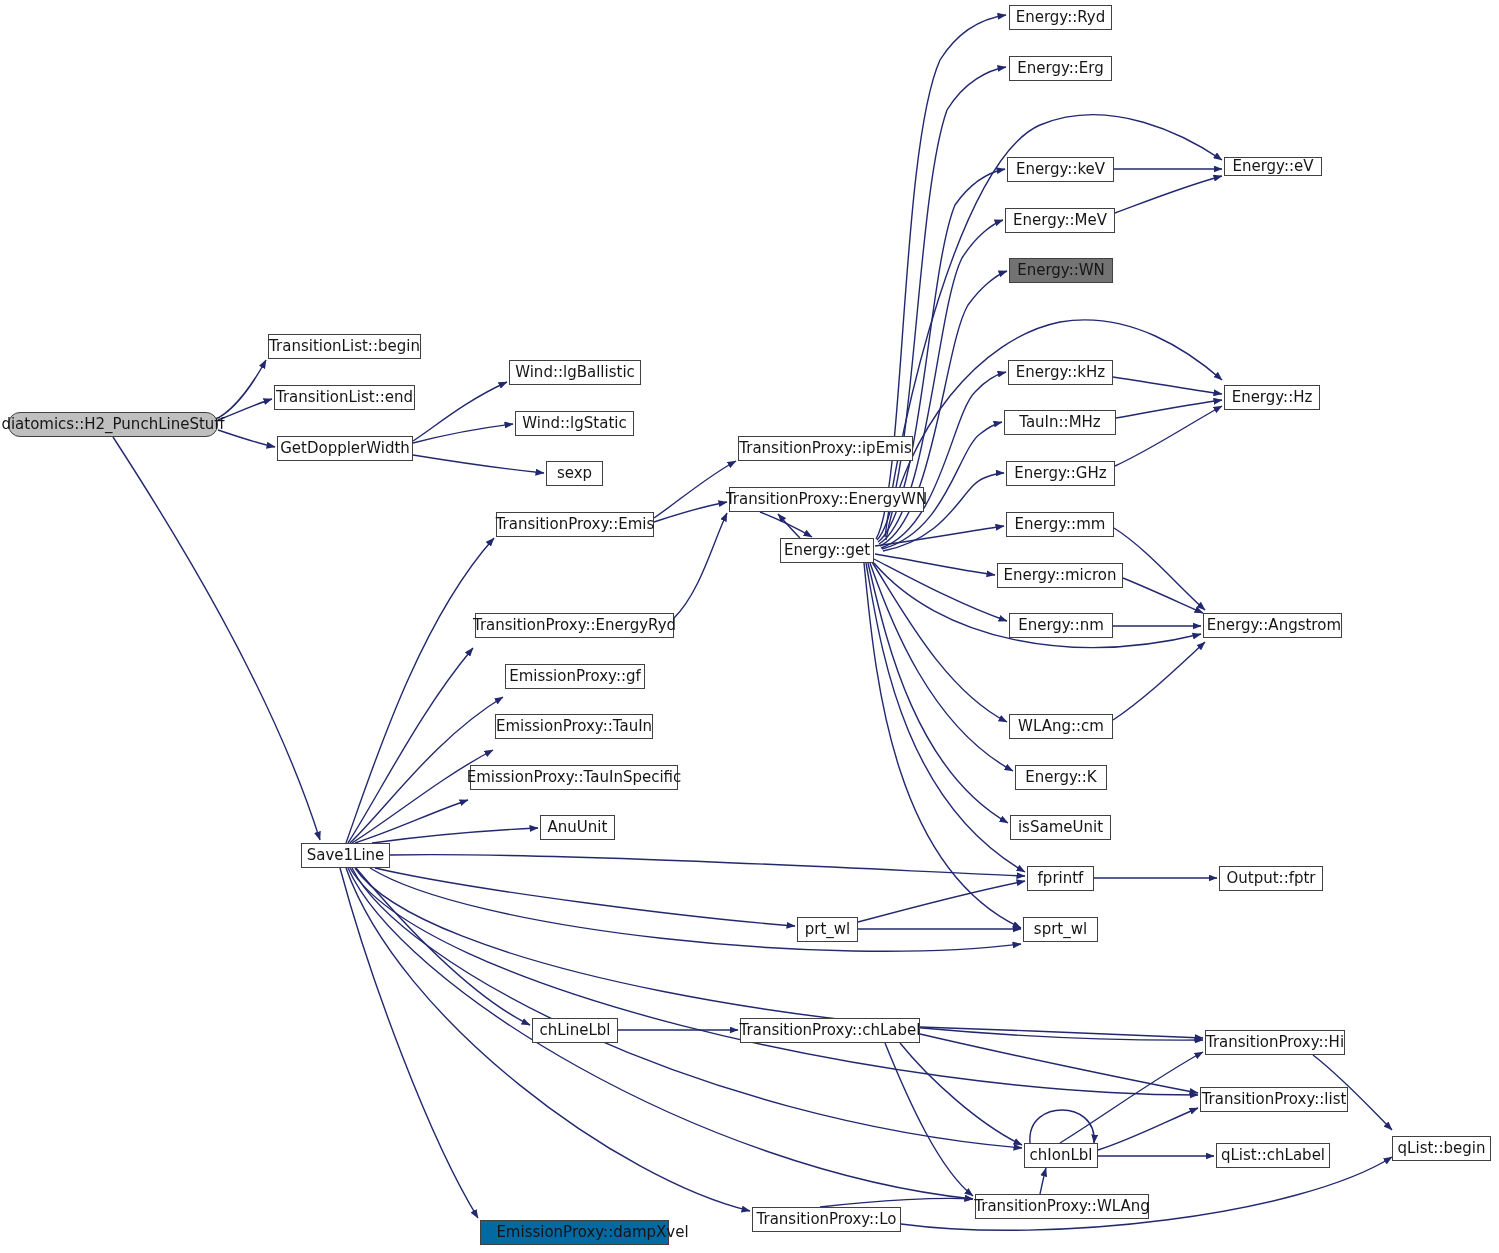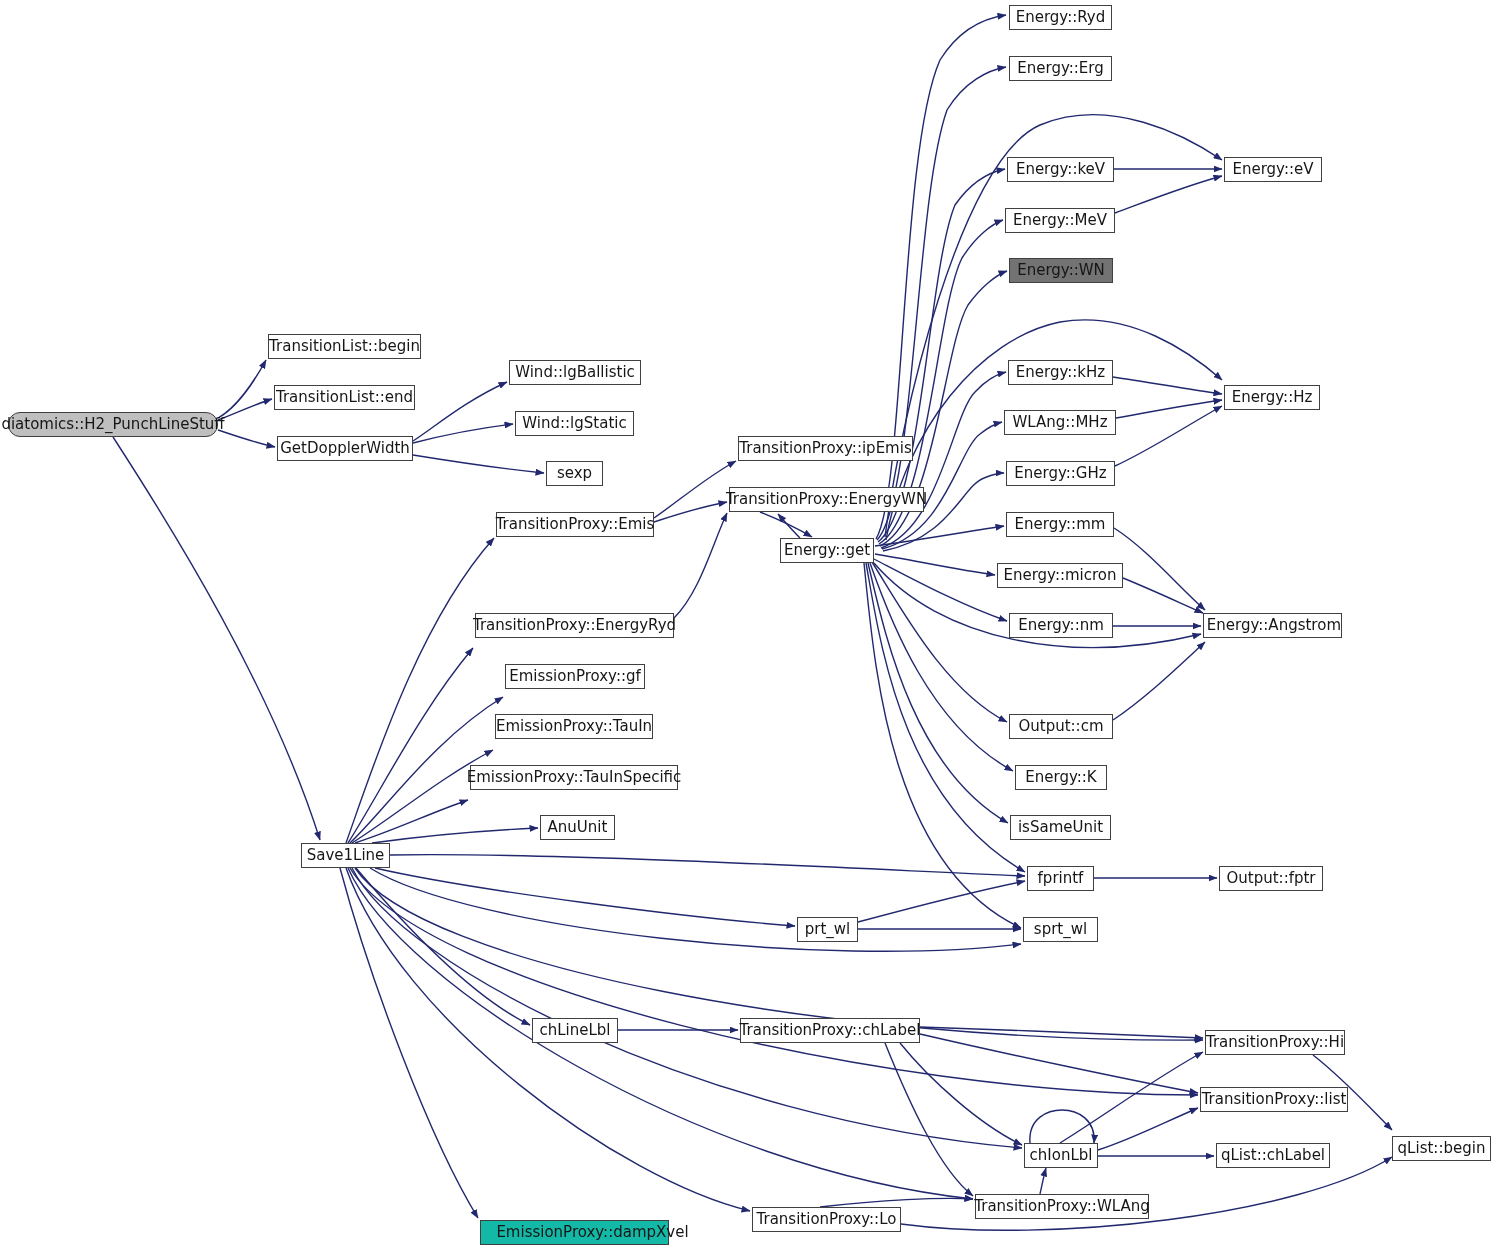--- a/index.html
+++ b/index.html
@@ -136,21 +136,21 @@
       </div>
       <div class="node" style="left: 470px; top: 765px; width: 208px; height: 25px; background: rgb(255, 255, 255); border-color: rgb(64, 64, 64);">
         <span class="lbl">EmissionProxy::TauInSpecific</span>
       </div>
       <div class="node" style="left: 540px; top: 815px; width: 75px; height: 25px; background: rgb(255, 255, 255); border-color: rgb(64, 64, 64);">
         <span class="lbl">AnuUnit</span>
       </div>
       <div class="node" style="left: 532px; top: 1018px; width: 86px; height: 25px; background: rgb(255, 255, 255); border-color: rgb(64, 64, 64);">
         <span class="lbl">chLineLbl</span>
       </div>
-      <div class="node" style="left: 480px; top: 1220px; width: 189px; height: 25px; background: #14b8a6; border-color: rgb(64, 64, 64); padding-left: 36px;">
+      <div class="node" style="left: 480px; top: 1220px; width: 189px; height: 25px; background: #0369a1; border-color: rgb(64, 64, 64); padding-left: 36px;">
         <span class="lbl">EmissionProxy::dampXvel</span>
       </div>
       <div class="node" style="left: 738px; top: 436px; width: 175px; height: 25px; background: rgb(255, 255, 255); border-color: rgb(64, 64, 64);">
         <span class="lbl">TransitionProxy::ipEmis</span>
       </div>
       <div class="node" style="left: 729px; top: 487px; width: 195px; height: 25px; background: rgb(255, 255, 255); border-color: rgb(64, 64, 64);">
         <span class="lbl">TransitionProxy::EnergyWN</span>
       </div>
       <div class="node" style="left: 780px; top: 538px; width: 94px; height: 25px; background: rgb(255, 255, 255); border-color: rgb(64, 64, 64);">
         <span class="lbl">Energy::get</span>
@@ -176,50 +176,50 @@
       <div class="node" style="left: 1005px; top: 208px; width: 110px; height: 25px; background: rgb(255, 255, 255); border-color: rgb(64, 64, 64);">
         <span class="lbl">Energy::MeV</span>
       </div>
       <div class="node" style="left: 1009px; top: 258px; width: 104px; height: 25px; background: #737373; border-color: rgb(64, 64, 64);">
         <span class="lbl">Energy::WN</span>
       </div>
       <div class="node" style="left: 1008px; top: 360px; width: 105px; height: 25px; background: rgb(255, 255, 255); border-color: rgb(64, 64, 64);">
         <span class="lbl">Energy::kHz</span>
       </div>
       <div class="node" style="left: 1004px; top: 410px; width: 112px; height: 25px; background: rgb(255, 255, 255); border-color: rgb(64, 64, 64);">
-        <span class="lbl">WLAng::MHz</span>
+        <span class="lbl">TauIn::MHz</span>
       </div>
       <div class="node" style="left: 1006px; top: 461px; width: 109px; height: 25px; background: rgb(255, 255, 255); border-color: rgb(64, 64, 64);">
         <span class="lbl">Energy::GHz</span>
       </div>
       <div class="node" style="left: 1006px; top: 512px; width: 108px; height: 25px; background: rgb(255, 255, 255); border-color: rgb(64, 64, 64);">
         <span class="lbl">Energy::mm</span>
       </div>
       <div class="node" style="left: 997px; top: 563px; width: 126px; height: 25px; background: rgb(255, 255, 255); border-color: rgb(64, 64, 64);">
         <span class="lbl">Energy::micron</span>
       </div>
       <div class="node" style="left: 1009px; top: 613px; width: 104px; height: 25px; background: rgb(255, 255, 255); border-color: rgb(64, 64, 64);">
         <span class="lbl">Energy::nm</span>
       </div>
       <div class="node" style="left: 1009px; top: 714px; width: 104px; height: 25px; background: rgb(255, 255, 255); border-color: rgb(64, 64, 64);">
-        <span class="lbl">Output::cm</span>
+        <span class="lbl">WLAng::cm</span>
       </div>
       <div class="node" style="left: 1015px; top: 765px; width: 92px; height: 25px; background: rgb(255, 255, 255); border-color: rgb(64, 64, 64);">
         <span class="lbl">Energy::K</span>
       </div>
       <div class="node" style="left: 1010px; top: 815px; width: 101px; height: 25px; background: rgb(255, 255, 255); border-color: rgb(64, 64, 64);">
         <span class="lbl">isSameUnit</span>
       </div>
       <div class="node" style="left: 1027px; top: 866px; width: 67px; height: 25px; background: rgb(255, 255, 255); border-color: rgb(64, 64, 64);">
         <span class="lbl">fprintf</span>
       </div>
       <div class="node" style="left: 1023px; top: 917px; width: 75px; height: 25px; background: rgb(255, 255, 255); border-color: rgb(64, 64, 64);">
         <span class="lbl">sprt_wl</span>
       </div>
-      <div class="node" style="left: 1224px; top: 157px; width: 98px; height: 25px; background: rgb(255, 255, 255); border-color: rgb(64, 64, 64);">
+      <div class="node" style="left: 1224px; top: 157px; width: 98px; height: 19px; background: rgb(255, 255, 255); border-color: rgb(64, 64, 64);">
         <span class="lbl">Energy::eV</span>
       </div>
       <div class="node" style="left: 1224px; top: 385px; width: 96px; height: 25px; background: rgb(255, 255, 255); border-color: rgb(64, 64, 64);">
         <span class="lbl">Energy::Hz</span>
       </div>
       <div class="node" style="left: 1203px; top: 613px; width: 139px; height: 25px; background: rgb(255, 255, 255); border-color: rgb(64, 64, 64); justify-content: flex-end;">
         <span class="lbl">Energy::Angstrom</span>
       </div>
       <div class="node" style="left: 1219px; top: 866px; width: 104px; height: 25px; background: rgb(255, 255, 255); border-color: rgb(64, 64, 64);">
         <span class="lbl">Output::fptr</span>

